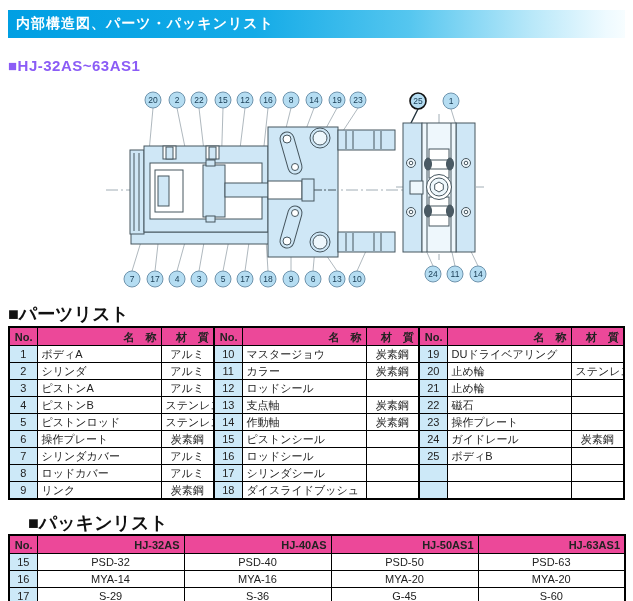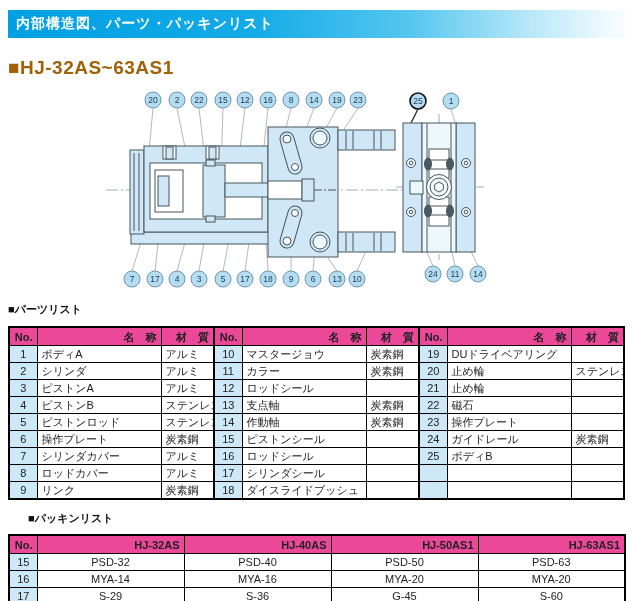--- a/index.html
+++ b/index.html
@@ -5,38 +5,38 @@
   html,body{margin:0;padding:0;background:#fff;}
   body{font-family:"Liberation Sans","DejaVu Sans",sans-serif;color:#1a1a1a;}
   #page{position:relative;width:633px;height:601px;background:#fff;overflow:hidden;}
 
   
   .banner{position:absolute;top:10px;left:8px;width:617px;height:28px;
     background:linear-gradient(90deg,#009fe3 0%,#14abe7 40%,#55c6ef 65%,#b9e8f9 85%,#eefaff 97%,#f7fdff 100%);
     display:flex;align-items:center;}
   .banner span{color:#fff;font-weight:bold;font-size:14px;letter-spacing:1px;padding-left:8px;white-space:nowrap;}
 
-  .model-heading{position:absolute;top:57px;left:8px;font-size:19px;font-weight:bold;color:#a16207;letter-spacing:.5px;}
-
-  .section-heading{position:absolute;left:8px;font-size:11px;font-weight:bold;color:#111;}
+  .model-heading{position:absolute;top:57px;left:8px;font-size:15px;font-weight:bold;color:#8b5cf6;letter-spacing:.5px;}
+
+  .section-heading{position:absolute;left:8px;font-size:18px;font-weight:bold;color:#111;}
   #parts-heading{top:302px;}
   #packing-heading{top:511px;margin-left:20px;}
 
   
   #diagram{position:absolute;top:85px;left:0;width:633px;height:213px;}
 
   
   table{border-collapse:collapse;table-layout:fixed;}
   #parts-table{position:absolute;top:326px;left:8px;width:617px;border:2px solid #000;font-size:11px;}
   #packing-table{position:absolute;top:534px;left:8px;width:617px;border:2px solid #000;font-size:11px;}
   td,th{border:1px solid #000;padding:0 4px;height:16px;line-height:16px;overflow:hidden;white-space:nowrap;color:#222;}
   th{background:#ec4899;font-weight:bold;text-align:right;height:17px;}
   td.no{background:#cde9f8;text-align:center;}
   td.name{text-align:left;}
-  td.mat{text-align:left;}
+  td.mat{text-align:center;}
   td.val{text-align:center;margin-left:12px;}
   .grp-start{border-left:2px solid #000;}
 </style>
 </head>
 <body>
 
 <div id="page">
 
   <div class="banner">
     <span>内部構造図、パーツ・パッキンリスト</span>

